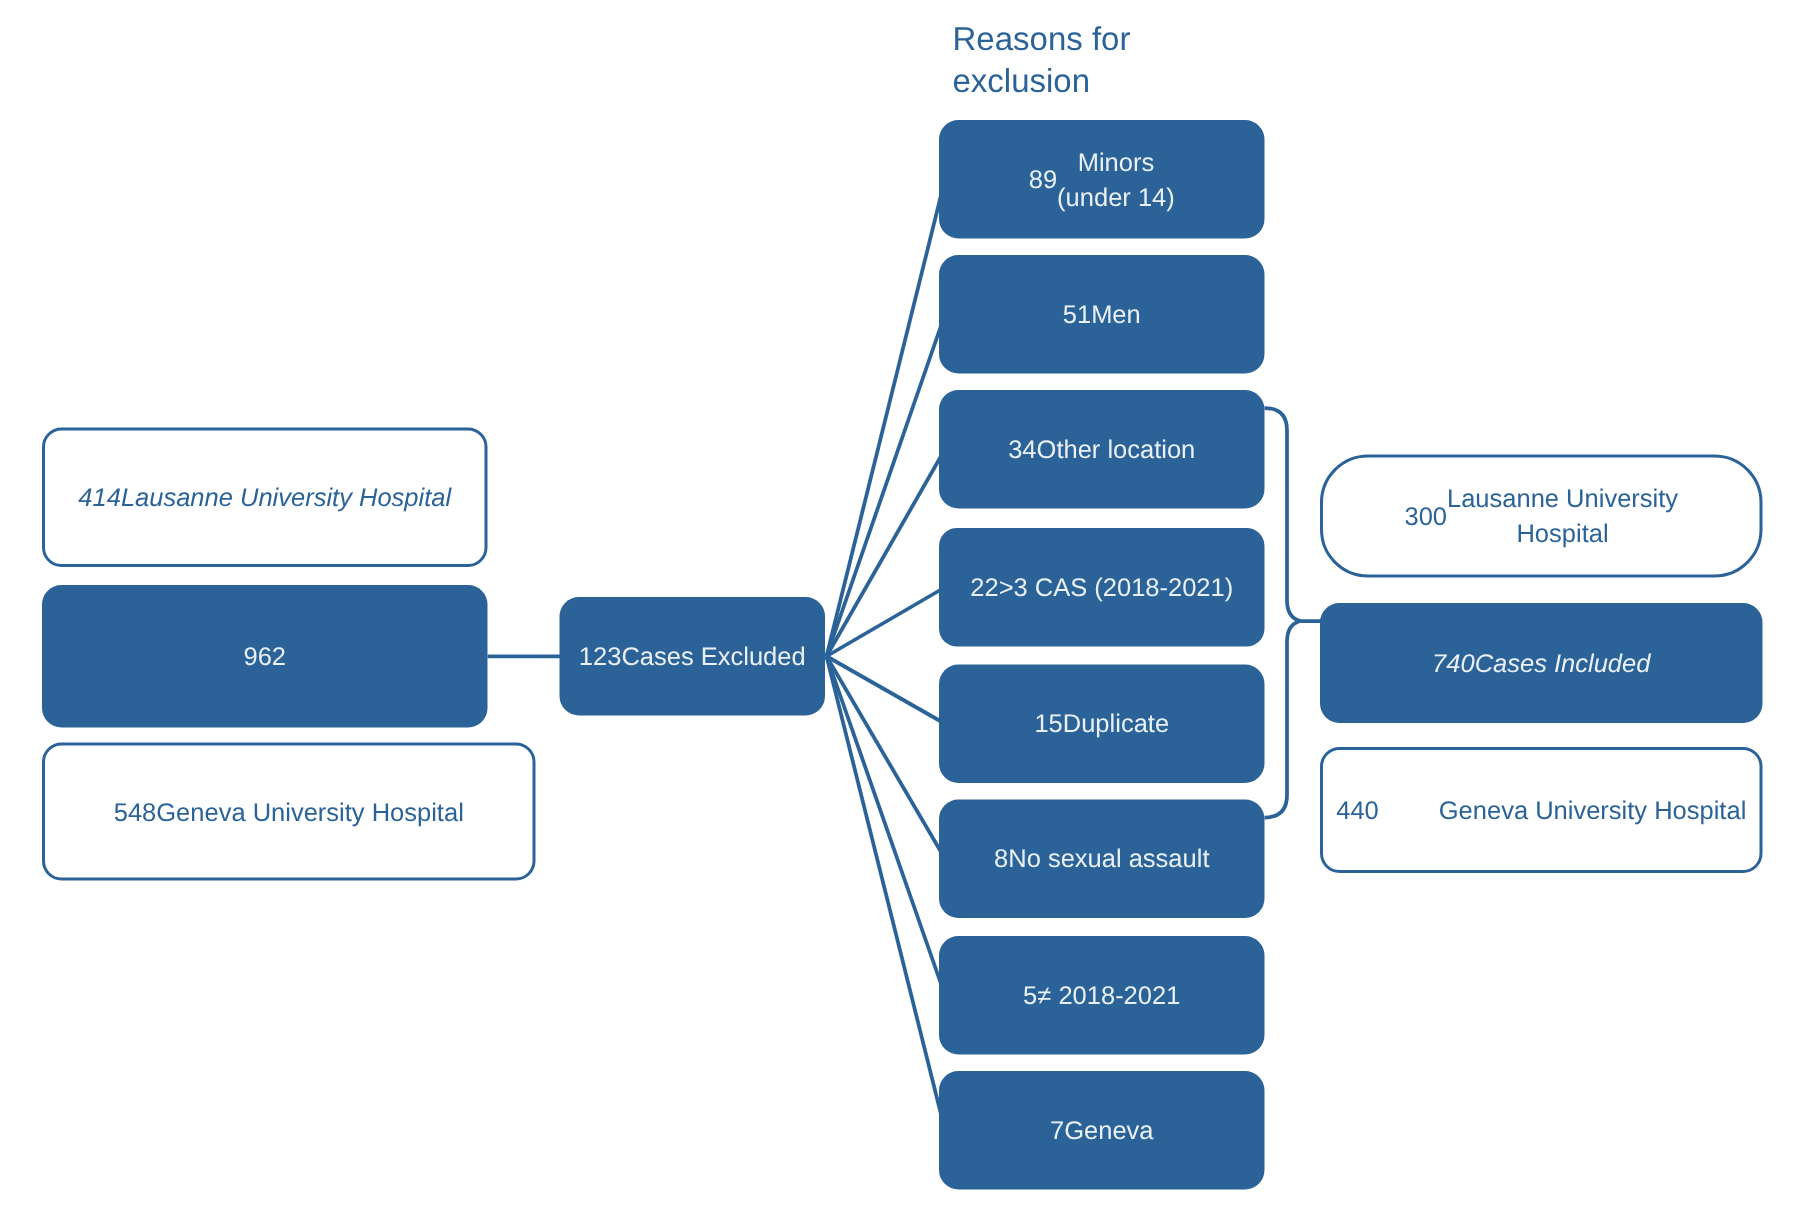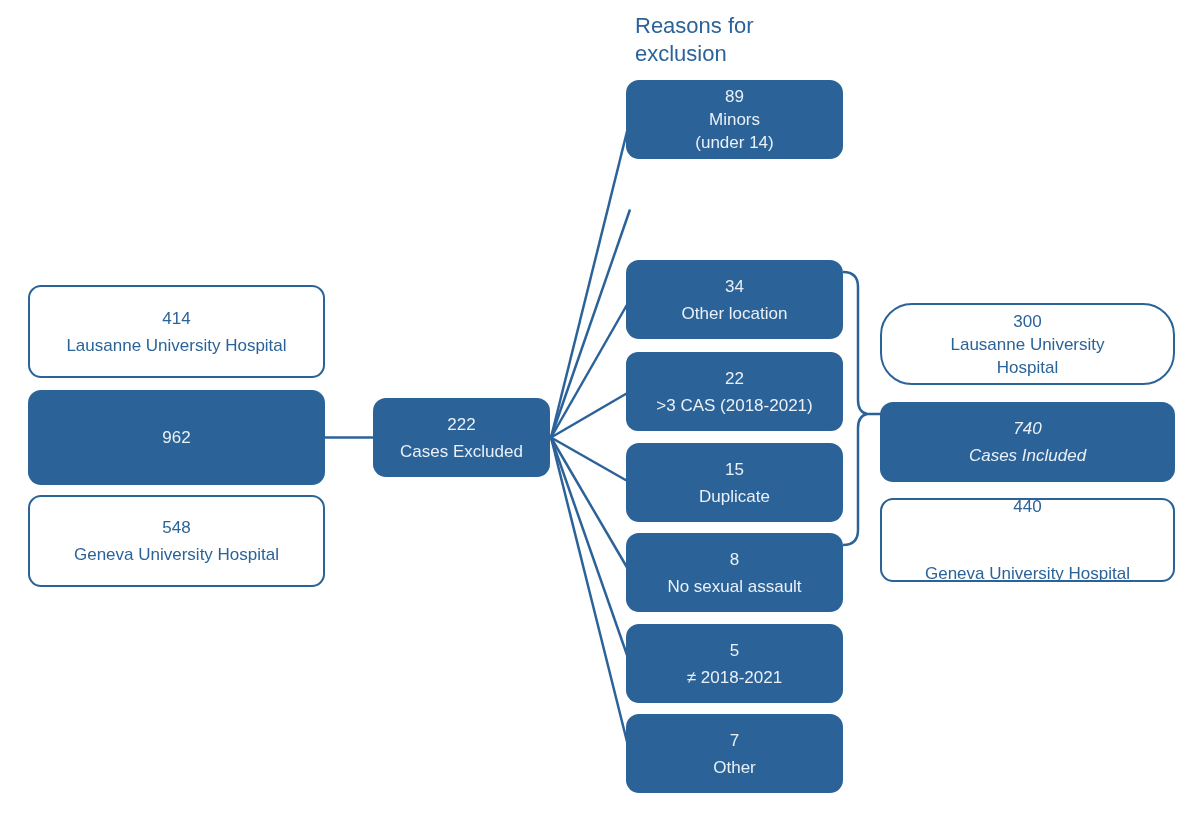--- a/index.html
+++ b/index.html
@@ -24,21 +24,21 @@
   }
   .wire {
     stroke: var(--primary);
     stroke-width: 2.5;
     fill: none;
   }
   .box {
     position: absolute;
     border-radius: 13px;
     display: flex;
-    flex-direction: column;
+    flex-direction: row;
     align-items: center;
     justify-content: center;
     text-align: center;
     font-size: 17px;
     line-height: 27px;
     padding: 2px 8px;
   }
   .box.solid {
     background: var(--primary);
     color: var(--text-light);
@@ -79,41 +79,45 @@
     <line class="wire" x1="551" y1="437.5" x2="630" y2="663.5"></line>
     <line class="wire" x1="551" y1="437.5" x2="630" y2="753.5"></line>
 
     <path class="wire" d="M 843 272 Q 858 272 858 287 L 858 400 Q 858 412 867 414 L 882 414"></path>
     <path class="wire" d="M 843 545 Q 858 545 858 530 L 858 428 Q 858 416 867 414"></path>
   </svg>
 
   <div class="reasons-header">Reasons for
 exclusion</div>
 
-  <div class="box outline" style="left:28px; top:285px; width:297px; height:93px;">
+  <div class="box outline" style="left:28px; top:285px; width:297px; height:93px;font-style:italic;">
     <div class="val">414</div>
     <div class="lbl">Lausanne University Hospital</div>
   </div>
   <div class="box solid" style="left:28px; top:390px; width:297px; height:95px;">
     <div class="val">962</div>
   </div>
-  <div class="box outline" style="left:28px; top:495px; width:297px; height:92px;">
+  <div class="box outline" style="left:28px; top:495px; width:329px; height:92px;">
     <div class="val">548</div>
     <div class="lbl">Geneva University Hospital</div>
   </div>
 
   <div class="box solid" style="left:373px; top:398px; width:177px; height:79px;">
-    <div class="val">222</div>
+    <div class="val">123</div>
     <div class="lbl">Cases Excluded</div>
   </div>
 
   <div class="box solid tight" style="left:626px; top:80px; width:217px; height:79px;">
     <div class="val">89</div>
     <div class="lbl">Minors
 (under 14)</div>
+  </div>
+  <div class="box solid" style="left:626px; top:170px; width:217px; height:79px;">
+    <div class="val">51</div>
+    <div class="lbl">Men</div>
   </div>
   <div class="box solid" style="left:626px; top:260px; width:217px; height:79px;">
     <div class="val">34</div>
     <div class="lbl">Other location</div>
   </div>
   <div class="box solid" style="left:626px; top:352px; width:217px; height:79px;border-radius:12px;">
     <div class="val">22</div>
     <div class="lbl">&gt;3 CAS (2018-2021)</div>
   </div>
   <div class="box solid" style="left:626px; top:443px; width:217px; height:79px;">
@@ -123,21 +127,21 @@
   <div class="box solid" style="left:626px; top:533px; width:217px; height:79px;">
     <div class="val">8</div>
     <div class="lbl">No sexual assault</div>
   </div>
   <div class="box solid" style="left:626px; top:624px; width:217px; height:79px;">
     <div class="val">5</div>
     <div class="lbl">≠ 2018-2021</div>
   </div>
   <div class="box solid" style="left:626px; top:714px; width:217px; height:79px;">
     <div class="val">7</div>
-    <div class="lbl">Other</div>
+    <div class="lbl">Geneva</div>
   </div>
 
   <div class="box outline tight" style="left:880px; top:303px; width:295px; height:82px;border-radius:32px;">
     <div class="val">300</div>
     <div class="lbl">Lausanne University
 Hospital</div>
   </div>
   <div class="box solid" style="left:880px; top:402px; width:295px; height:80px;font-style:italic;">
     <div class="val">740</div>
     <div class="lbl">Cases Included</div>

